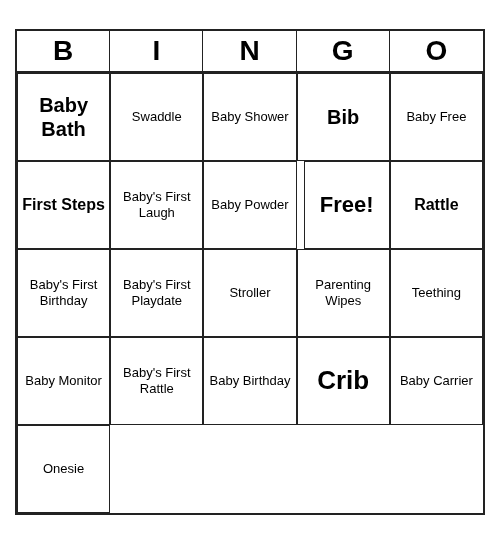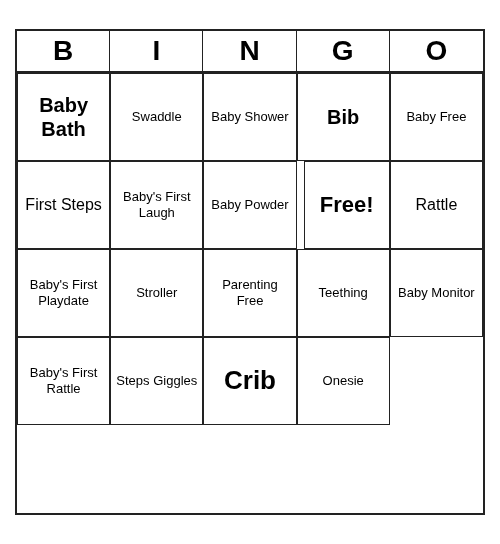--- a/index.html
+++ b/index.html
@@ -60,21 +60,21 @@
       word-break: break-word;
     }
 
     .bingo-cell.large-text {
       font-size: 20px;
       font-weight: bold;
     }
 
     .bingo-cell.medium-text {
       font-size: 16px;
-      font-weight: normal;
+      font-weight: bold;
       text-align: center;
     }
 
     .bingo-cell.free-cell {
       font-size: 22px;
       font-weight: bold;
       margin-left: 7px;
     }
 
     .bingo-cell.crib-cell {
@@ -97,23 +97,25 @@
   <div class="bingo-cell large-text">Baby Bath</div>
       <div class="bingo-cell">Swaddle</div>
       <div class="bingo-cell">Baby Shower</div>
       <div class="bingo-cell large-text">Bib</div>
       <div class="bingo-cell">Baby Free</div>
       <div class="bingo-cell medium-text">First Steps</div>
       <div class="bingo-cell">Baby's First Laugh</div>
       <div class="bingo-cell">Baby Powder</div>
       <div class="bingo-cell free-cell">Free!</div>
       <div class="bingo-cell medium-text">Rattle</div>
+      <div class="bingo-cell">Baby's First Birthday</div>
       <div class="bingo-cell">Baby's First Playdate</div>
       <div class="bingo-cell">Stroller</div>
-      <div class="bingo-cell">Parenting Free</div>
+      <div class="bingo-cell">Parenting Wipes</div>
       <div class="bingo-cell">Teething</div>
       <div class="bingo-cell">Baby Monitor</div>
       <div class="bingo-cell">Baby's First Rattle</div>
-      <div class="bingo-cell">Steps Giggles</div>
+      <div class="bingo-cell">Baby Birthday</div>
       <div class="bingo-cell crib-cell">Crib</div>
+      <div class="bingo-cell">Baby Carrier</div>
       <div class="bingo-cell">Onesie</div>
     </div>
 </div>
 
 </body></html>

